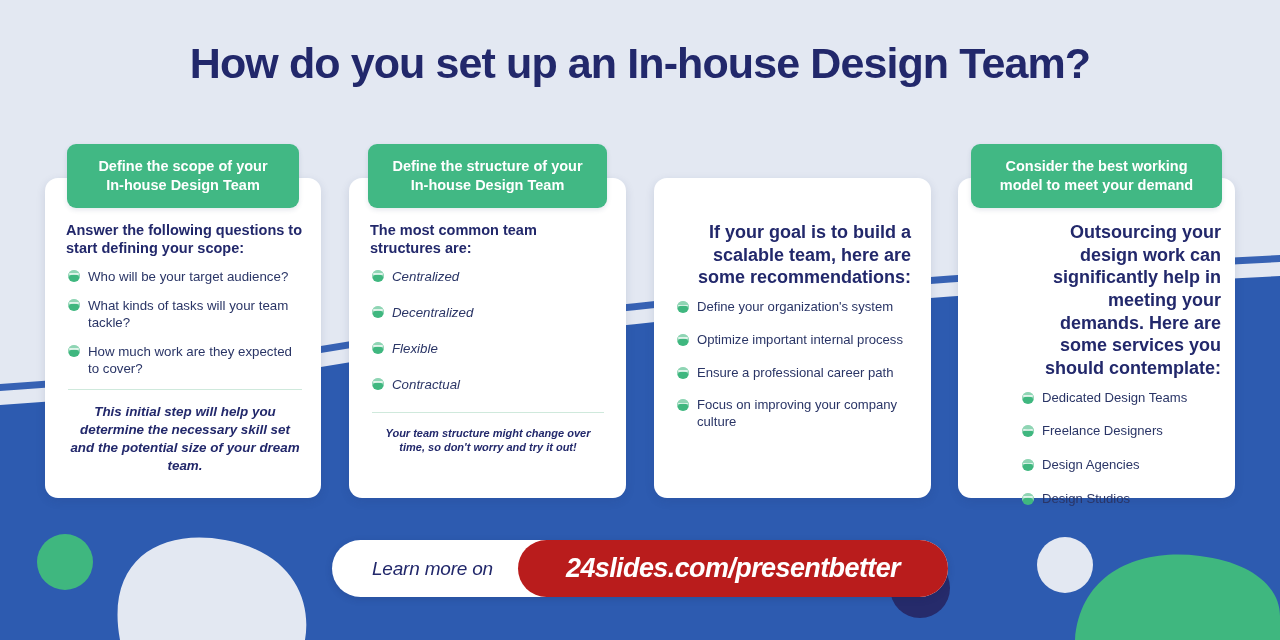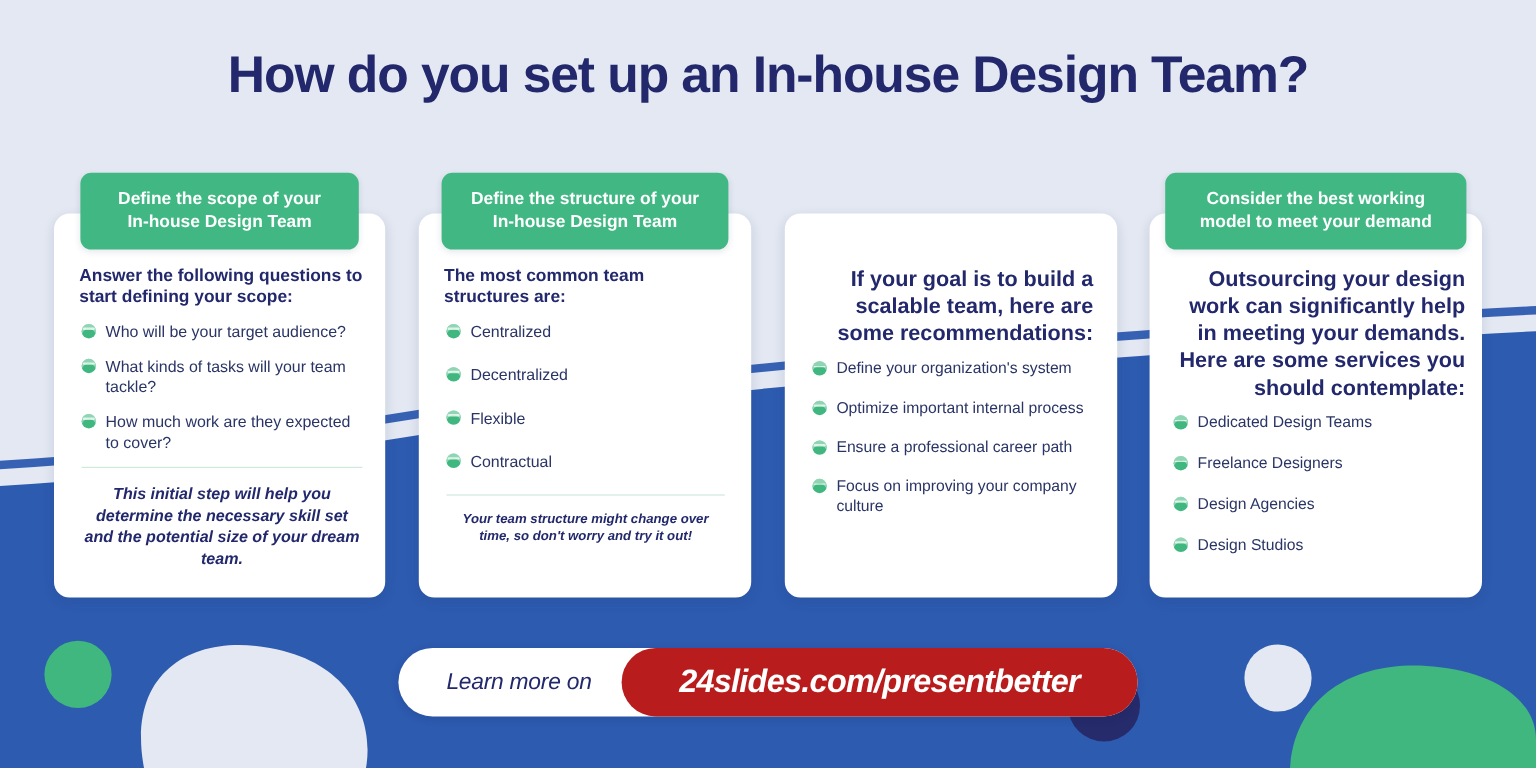--- a/index.html
+++ b/index.html
@@ -28,21 +28,21 @@
   .cards { position:absolute; top:0; left:0; width:1280px; height:565px; z-index:4; }
   .card {
     position:absolute; top:178px;
     background:#ffffff;
     border-radius:13px;
     box-shadow:0 3px 10px rgba(30,50,90,.13);
   }
   .card.c1 { left:45px;  width:276px; height:320px; }
   .card.c2 { left:349px; width:277px; height:320px; }
   .card.c3 { left:654px; width:277px; height:320px; }
-  .card.c4 { left:958px; width:277px; height:320px; }
+  .card.c4 { left:958px; width:277px; height:320px;padding-left:44px; }
 
   .card-head {
     position:absolute; top:-34px; left:19px; right:19px;
     background:#41b884;
     border-radius:9px;
     padding:13px 10px 14px;
     text-align:center;
     color:#ffffff;
     font-size:14.5px; font-weight:bold; line-height:1.28;
     box-shadow:0 2px 5px rgba(30,60,100,.12);
@@ -62,21 +62,21 @@
   .card.c3 .intro, .card.c4 .intro { font-size:18px;text-align:right; }
 
   ul.bullets { list-style:none; }
   ul.bullets li {
     position:relative;
     padding-left:22px;
     color:#2a3566;
     font-size:13.3px; line-height:1.28;
     margin-bottom:12px;
   }
-  .card.c2 ul.bullets li { margin-bottom:19px; }
+  .card.c2 ul.bullets li { margin-bottom:19px;font-style:italic; }
   .card.c3 ul.bullets li { margin-bottom:16px; font-size:13.1px; }
   .card.c4 ul.bullets li { margin-bottom:17px; font-size:13.1px; }
 
   .dot {
     position:absolute; left:2px; top:2px;
     width:12px; height:12px; border-radius:50%;
     background:#3fb77f;
     box-shadow:inset 0 4px 0 rgba(255,255,255,.42);
   }
   .dot::after{

